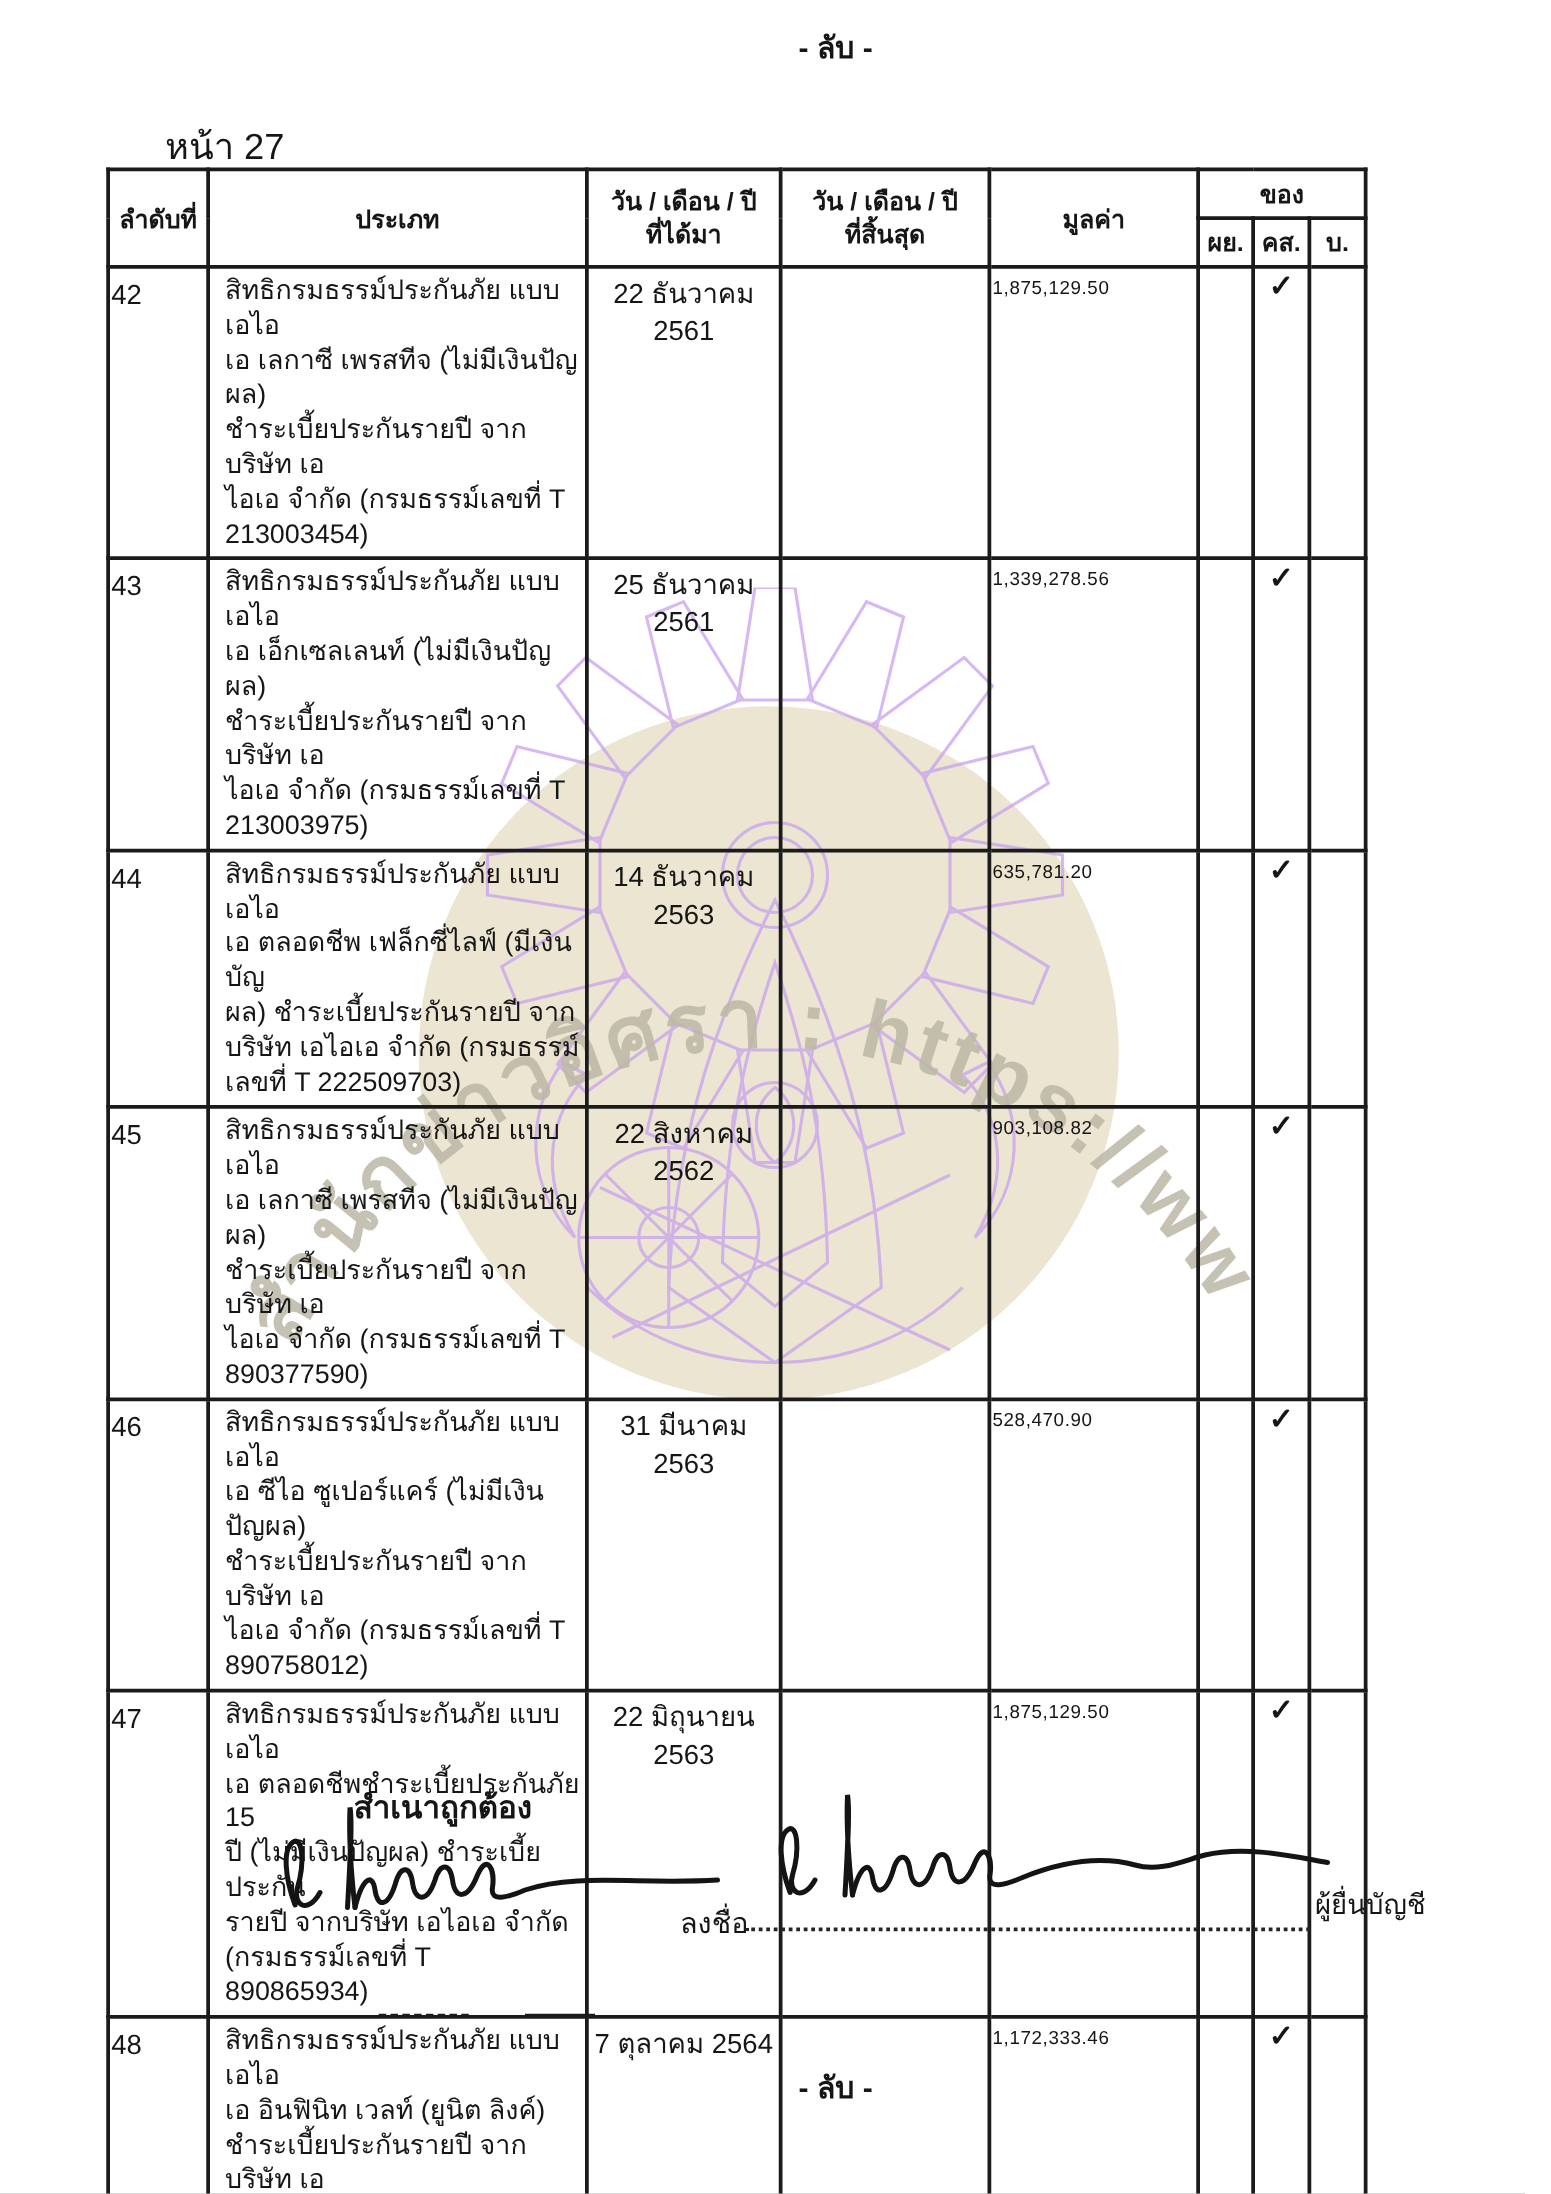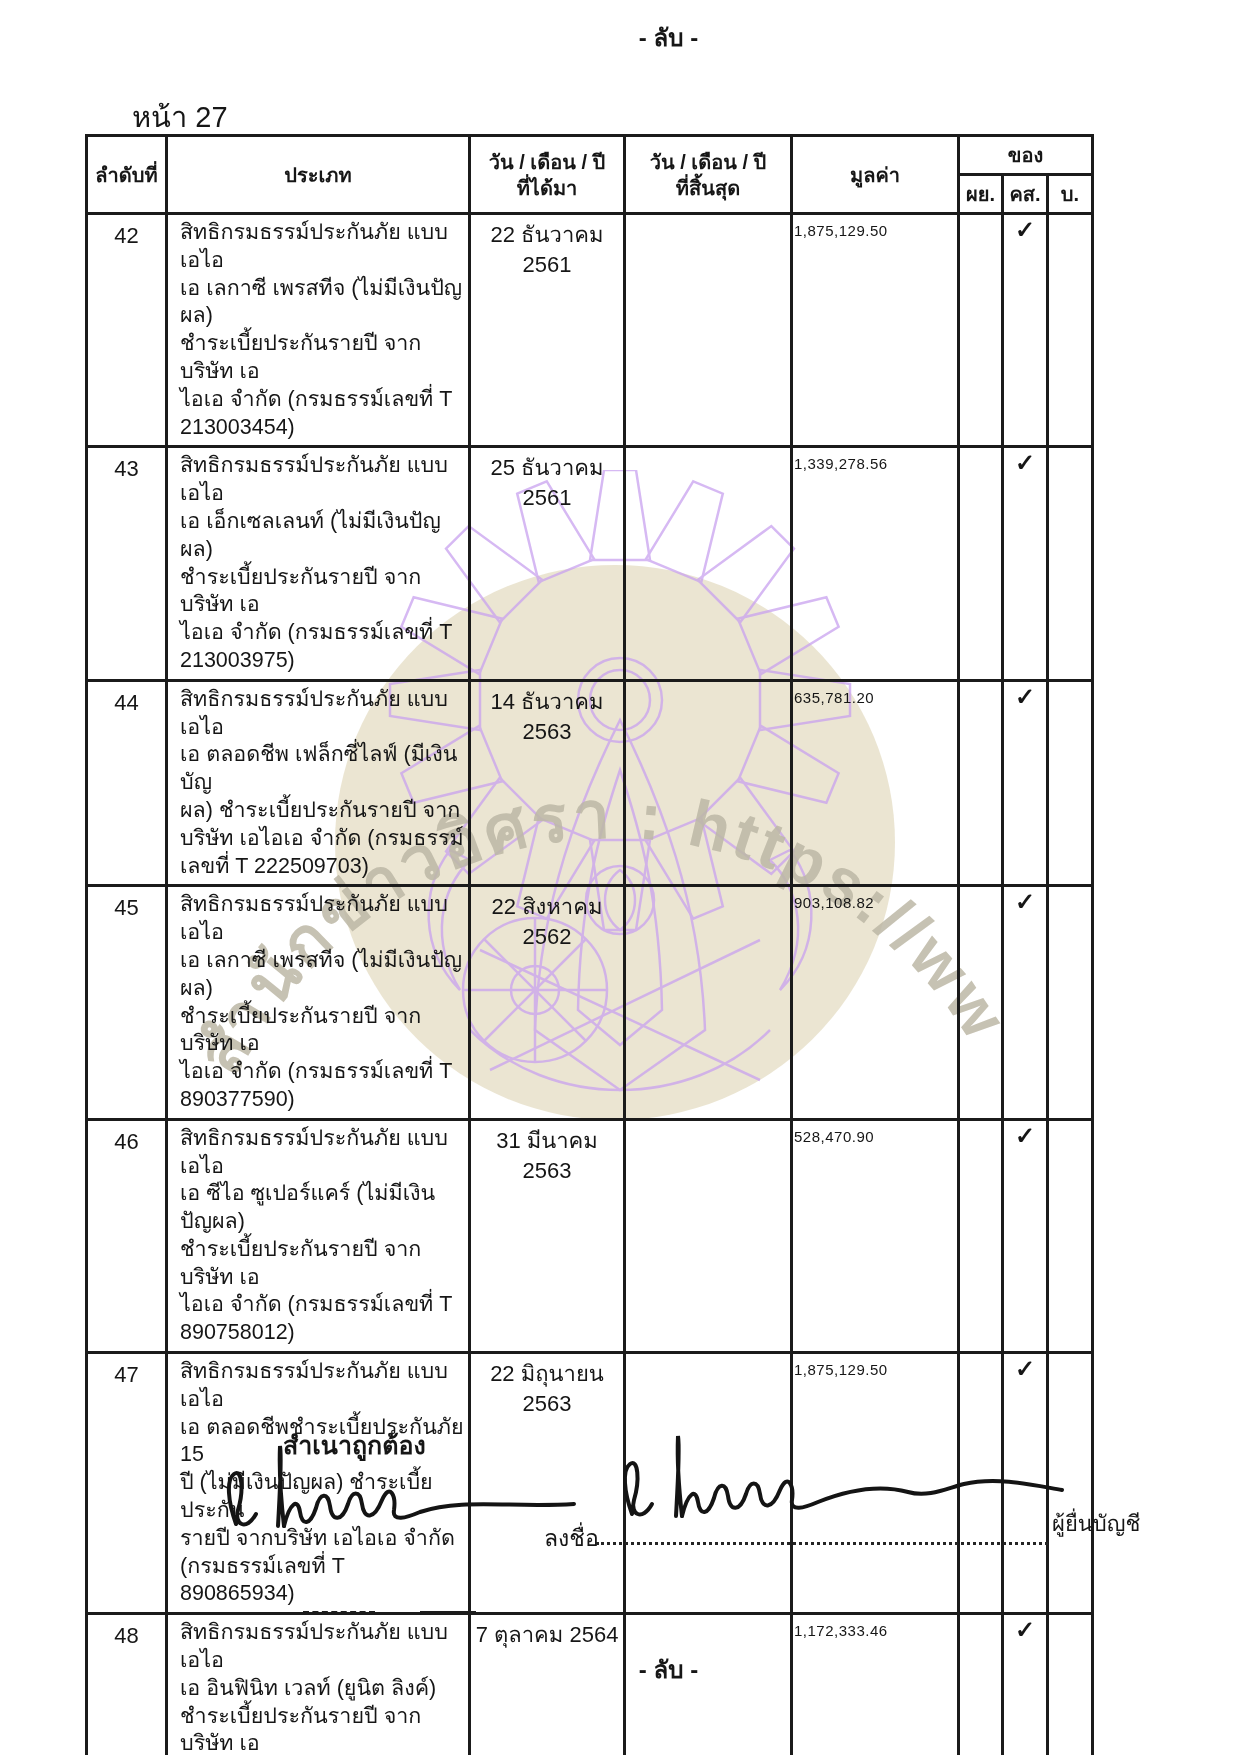--- a/index.html
+++ b/index.html
@@ -26,21 +26,21 @@
   .secret-bottom { top:1650px; }
   .page-number { position:absolute; left:120px; top:94px; font-size:29px;margin-left:12px; }
 
   table.decl { position:absolute; left:85px; top:134px; border-collapse:collapse; table-layout:fixed; }
   table.decl th, table.decl td { border:3px solid #1b1b1b; vertical-align:top; background:transparent; }
   table.decl th { font-size:20px; font-weight:bold; text-align:center; vertical-align:middle; padding:2px; }
   .hdr-2line { white-space:pre-line; line-height:26px; }
   .hrow1 th.owner-group { height:28px; }
   .hrow2 th { height:32px; font-size:19px; }
 
-  td.c-seq   { text-align:center; font-size:22px; padding-top:8px; }
+  td.c-seq   { text-align:left; font-size:22px; padding-top:8px; }
   td.c-type  { font-size:21.5px; line-height:27.8px; padding:4px 4px 4px 12px; white-space:pre-line; }
   td.c-date  { text-align:center; font-size:22px; line-height:30px; padding-top:5px; white-space:pre-line; }
   td.c-value { text-align:left; font-size:15px; padding-top:7px; letter-spacing:0.5px; }
   td.c-check { text-align:center; font-size:24px; font-weight:bold; padding-top:2px; line-height:26px; }
   tr.row5 { height:140px; }
   tr.row47 { height:145px; }
 
   
   .certified { position:absolute; left:283px; top:1425px; font-size:25px; font-weight:bold; }
   .sig-svg { position:absolute; }

